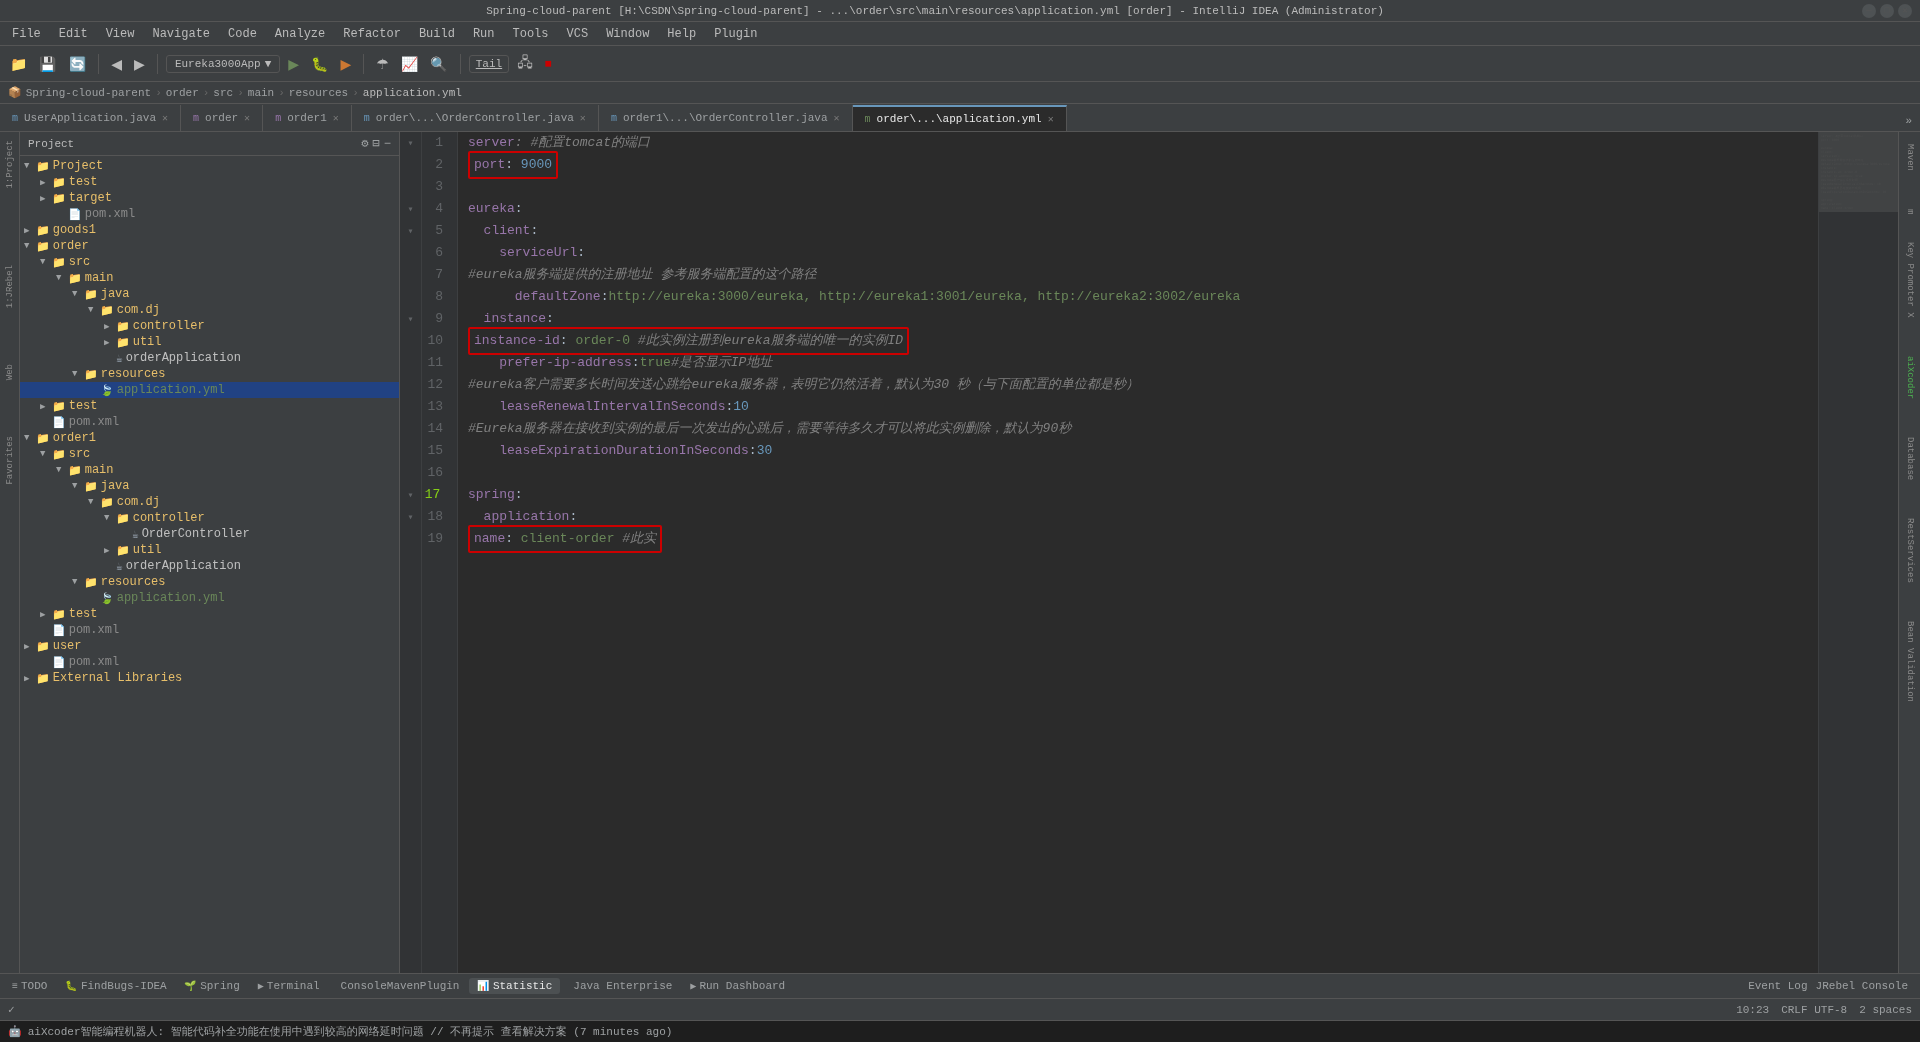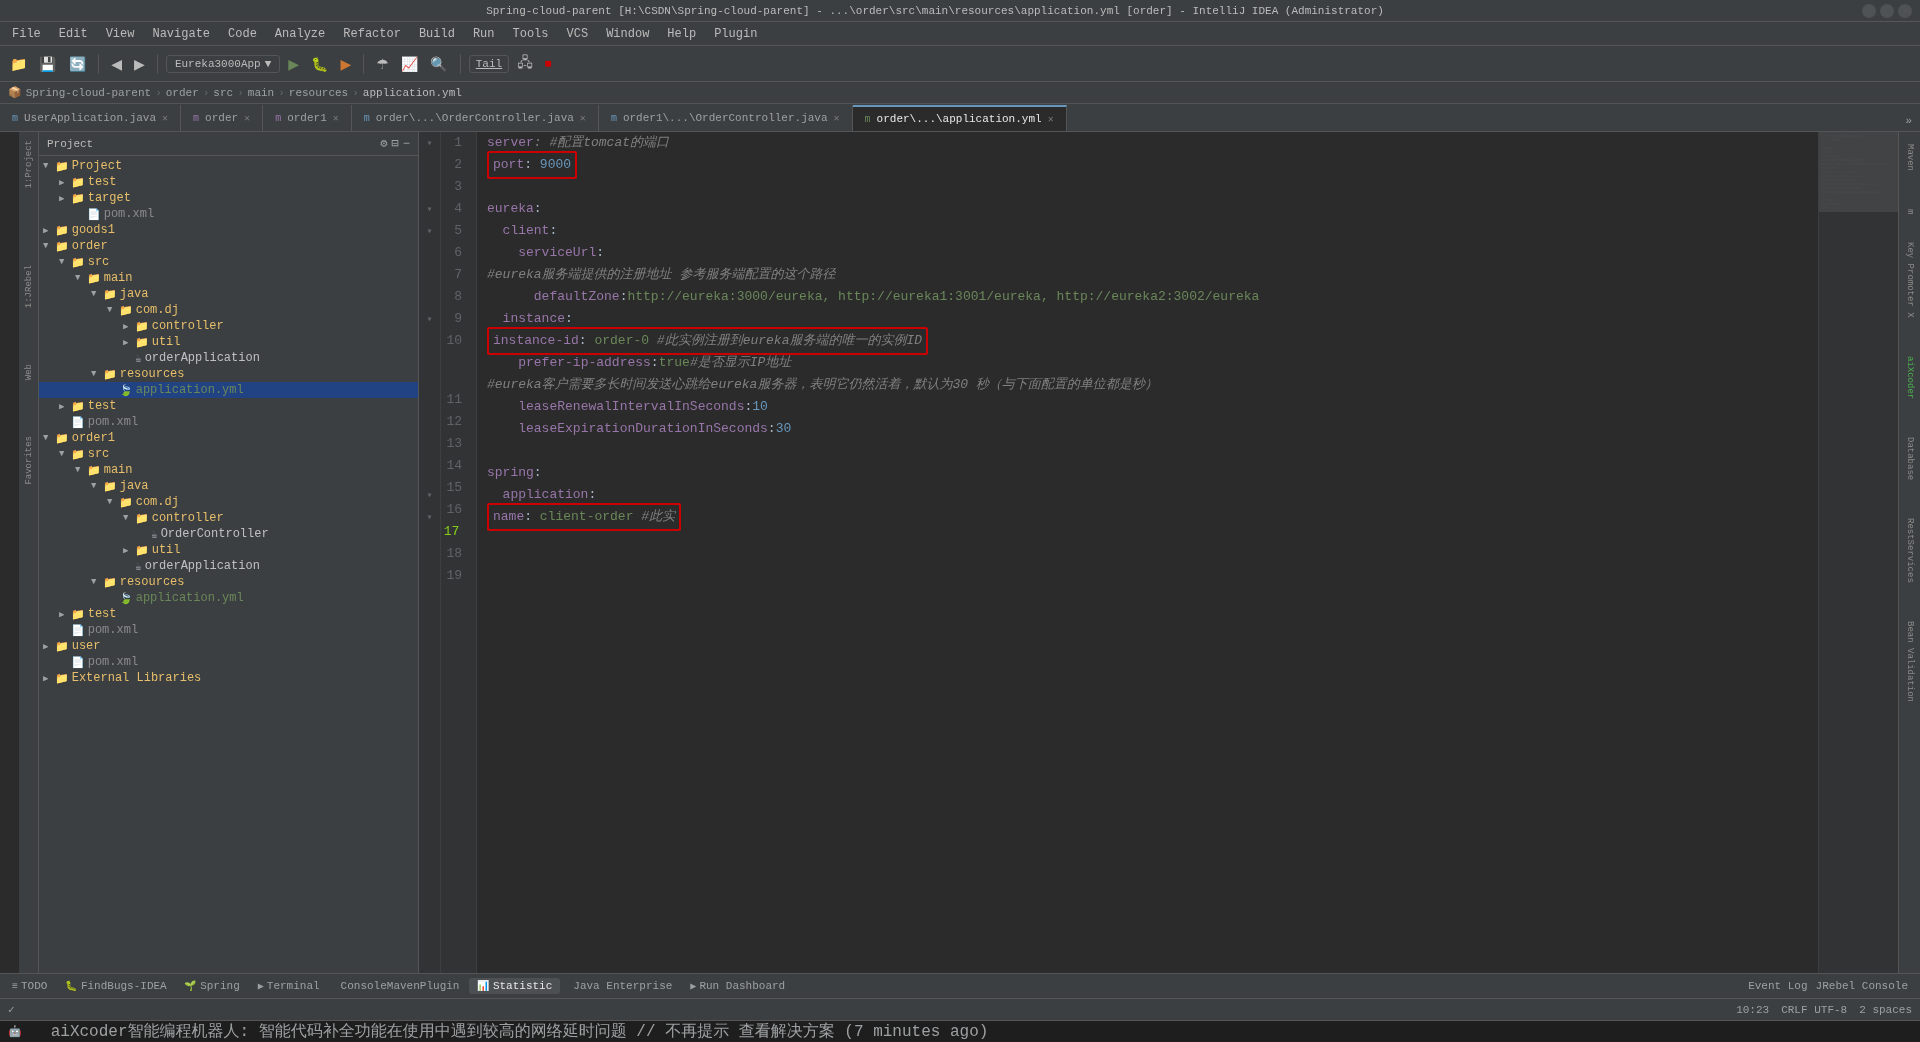--- a/index.html
+++ b/index.html
@@ -178,21 +178,21 @@
       <span class="tab-close">✕</span>
     </div>
     <div class="tab active">
       <span class="tab-icon" style="color:#6a8759; font-size:10px;">m</span>
       <span style="font-size:11px;">order\...\application.yml</span>
       <span class="tab-close">✕</span>
     </div>
     <div id="tab-overflow">»</div>
   </div>
 
-<div id="main-layout" style="display:flex; height:calc(1042px - 22px - 24px - 36px - 22px - 28px - 22px - 25px - 22px); overflow:hidden;padding-left:19px;">
+<div id="main-layout" style="display:flex; height:calc(1042px - 22px - 24px - 36px - 22px - 28px - 22px - 25px - 22px); overflow:hidden;">
 
   <div style="width:20px; background:#3c3f41; display:flex; flex-direction:column; align-items:center; padding-top:8px; border-right:1px solid #555; gap:16px;">
     <div style="color:#8a8a8a; font-size:9px; writing-mode:vertical-rl; transform:rotate(180deg); cursor:pointer;">1:Project</div>
     <div style="color:#8a8a8a; font-size:9px; writing-mode:vertical-rl; transform:rotate(180deg); cursor:pointer; margin-top:60px;">1:JRebel</div>
     <div style="color:#8a8a8a; font-size:9px; writing-mode:vertical-rl; transform:rotate(180deg); cursor:pointer; margin-top:40px;">Web</div>
     <div style="color:#8a8a8a; font-size:9px; writing-mode:vertical-rl; transform:rotate(180deg); cursor:pointer; margin-top:40px;">Favorites</div>
   </div>
 
   <div id="project-panel" style="width:380px; background:#3c3f41; border-right:1px solid #555; display:flex; flex-direction:column; overflow:hidden;">
     <div style="padding:4px 8px; display:flex; align-items:center; background:#3c3f41; border-bottom:1px solid #555;">
@@ -444,21 +444,21 @@
           <div style="height: 22px; line-height: 22px; text-align: right; padding-right: 6px; color: rgb(96, 99, 102); font-size: 13px;">1</div>
           <div style="height: 22px; line-height: 22px; text-align: right; padding-right: 6px; color: rgb(96, 99, 102); font-size: 13px;">2</div>
           <div style="height: 22px; line-height: 22px; text-align: right; padding-right: 6px; color: rgb(96, 99, 102); font-size: 13px;">3</div>
           <div style="height: 22px; line-height: 22px; text-align: right; padding-right: 6px; color: rgb(96, 99, 102); font-size: 13px;">4</div>
           <div style="height: 22px; line-height: 22px; text-align: right; padding-right: 6px; color: rgb(96, 99, 102); font-size: 13px;">5</div>
           <div style="height: 22px; line-height: 22px; text-align: right; padding-right: 6px; color: rgb(96, 99, 102); font-size: 13px;">6</div>
           <div style="height: 22px; line-height: 22px; text-align: right; padding-right: 6px; color: rgb(96, 99, 102); font-size: 13px;">7</div>
           <div style="height: 22px; line-height: 22px; text-align: right; padding-right: 6px; color: rgb(96, 99, 102); font-size: 13px;">8</div>
           <div style="height: 22px; line-height: 22px; text-align: right; padding-right: 6px; color: rgb(96, 99, 102); font-size: 13px;">9</div>
           <div style="height: 22px; line-height: 22px; text-align: right; padding-right: 6px; color: rgb(96, 99, 102); font-size: 13px;">10</div>
-          <div style="height: 22px; line-height: 22px; text-align: right; padding-right: 6px; color: rgb(96, 99, 102); font-size: 13px; margin-top: 37px;">11</div>
+          <div style="height: 22px; line-height: 22px; text-align: right; padding-right: 6px; color: rgb(96, 99, 102); font-size: 13px;">11</div>
           <div style="height: 22px; line-height: 22px; text-align: right; padding-right: 6px; color: rgb(96, 99, 102); font-size: 13px;">12</div>
           <div style="height: 22px; line-height: 22px; text-align: right; padding-right: 6px; color: rgb(96, 99, 102); font-size: 13px;">13</div>
           <div style="height: 22px; line-height: 22px; text-align: right; padding-right: 6px; color: rgb(96, 99, 102); font-size: 13px;">14</div>
           <div style="height: 22px; line-height: 22px; text-align: right; padding-right: 6px; color: rgb(96, 99, 102); font-size: 13px;">15</div>
           <div style="height: 22px; line-height: 22px; text-align: right; padding-right: 6px; color: rgb(96, 99, 102); font-size: 13px;">16</div>
           <div style="height: 22px; line-height: 22px; text-align: center; padding-right: 6px; color: #84cc16; font-size: 13px;">17</div>
           <div style="height: 22px; line-height: 22px; text-align: right; padding-right: 6px; color: rgb(96, 99, 102); font-size: 13px;">18</div>
           <div style="height: 22px; line-height: 22px; text-align: right; padding-right: 6px; color: rgb(96, 99, 102); font-size: 13px;">19</div>
         </div>
 
@@ -516,20 +516,23 @@
           <div class="code-line">
             <span class="comment">    #eureka客户需要多长时间发送心跳给eureka服务器，表明它仍然活着，默认为30 秒（与下面配置的单位都是秒）</span>
           </div>
           <div class="code-line">
             <span class="plain">&nbsp;&nbsp;&nbsp;&nbsp;</span>
             <span class="key">leaseRenewalIntervalInSeconds</span>
             <span class="plain">: </span>
             <span class="num">10</span>
           </div>
           <div class="code-line">
+            <span class="comment">    #Eureka服务器在接收到实例的最后一次发出的心跳后，需要等待多久才可以将此实例删除，默认为90秒</span>
+          </div>
+          <div class="code-line">
             <span class="plain">&nbsp;&nbsp;&nbsp;&nbsp;</span>
             <span class="key">leaseExpirationDurationInSeconds</span>
             <span class="plain">: </span>
             <span class="num">30</span>
           </div>
           <div class="code-line">&nbsp;</div>
           <div class="code-line">
             <span class="plain"></span>
             <span class="key">spring</span>
             <span class="plain">:</span>
@@ -613,14 +616,14 @@
   </div>
   <div style="display:flex; align-items:center; gap:12px;">
     <span style="cursor:pointer;">10:23</span>
     <span style="cursor:pointer;">CRLF  UTF-8</span>
     <span style="cursor:pointer;">2 spaces</span>
   </div>
 </div>
 
 <div class="aibar">
   <span style="color:#4caf50; margin-right:6px;">🤖</span>
-  <span style="font-size:16px; color:#9da0a2;margin-left:23px;">aiXcoder智能编程机器人: 智能代码补全功能在使用中遇到较高的网络延时问题 // 不再提示 查看解决方案 (7 minutes ago)</span>
+  <span style="font-size:11px; color:#9da0a2;">aiXcoder智能编程机器人: 智能代码补全功能在使用中遇到较高的网络延时问题 // 不再提示 查看解决方案 (7 minutes ago)</span>
 </div>
 
 </body></html>

